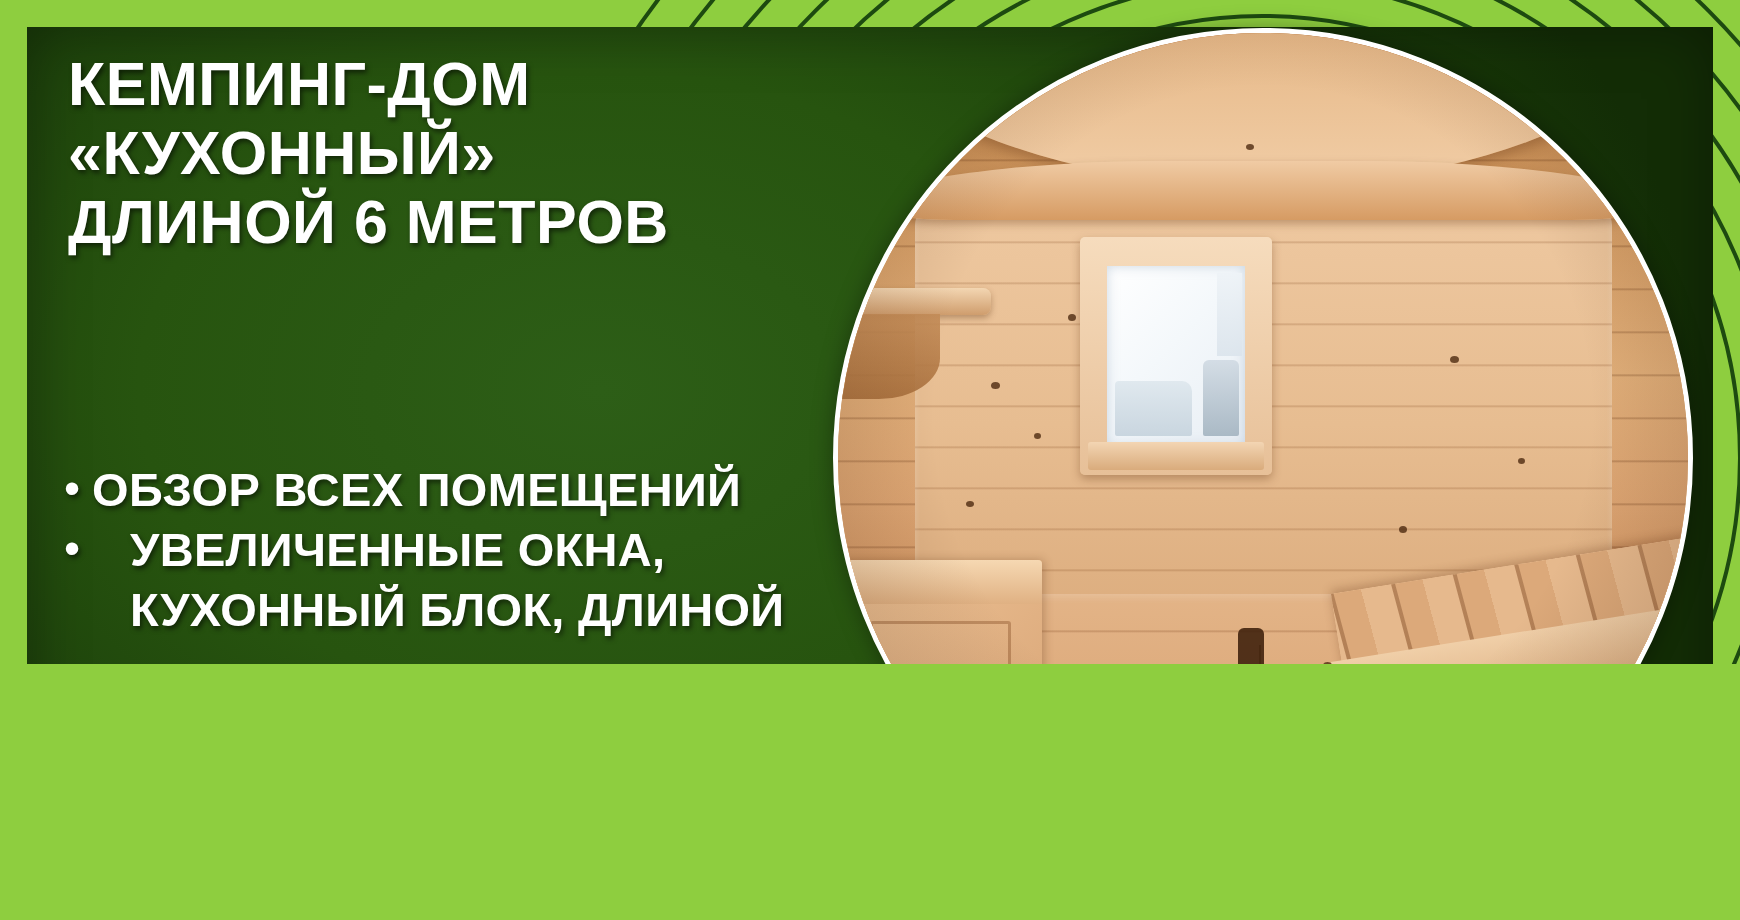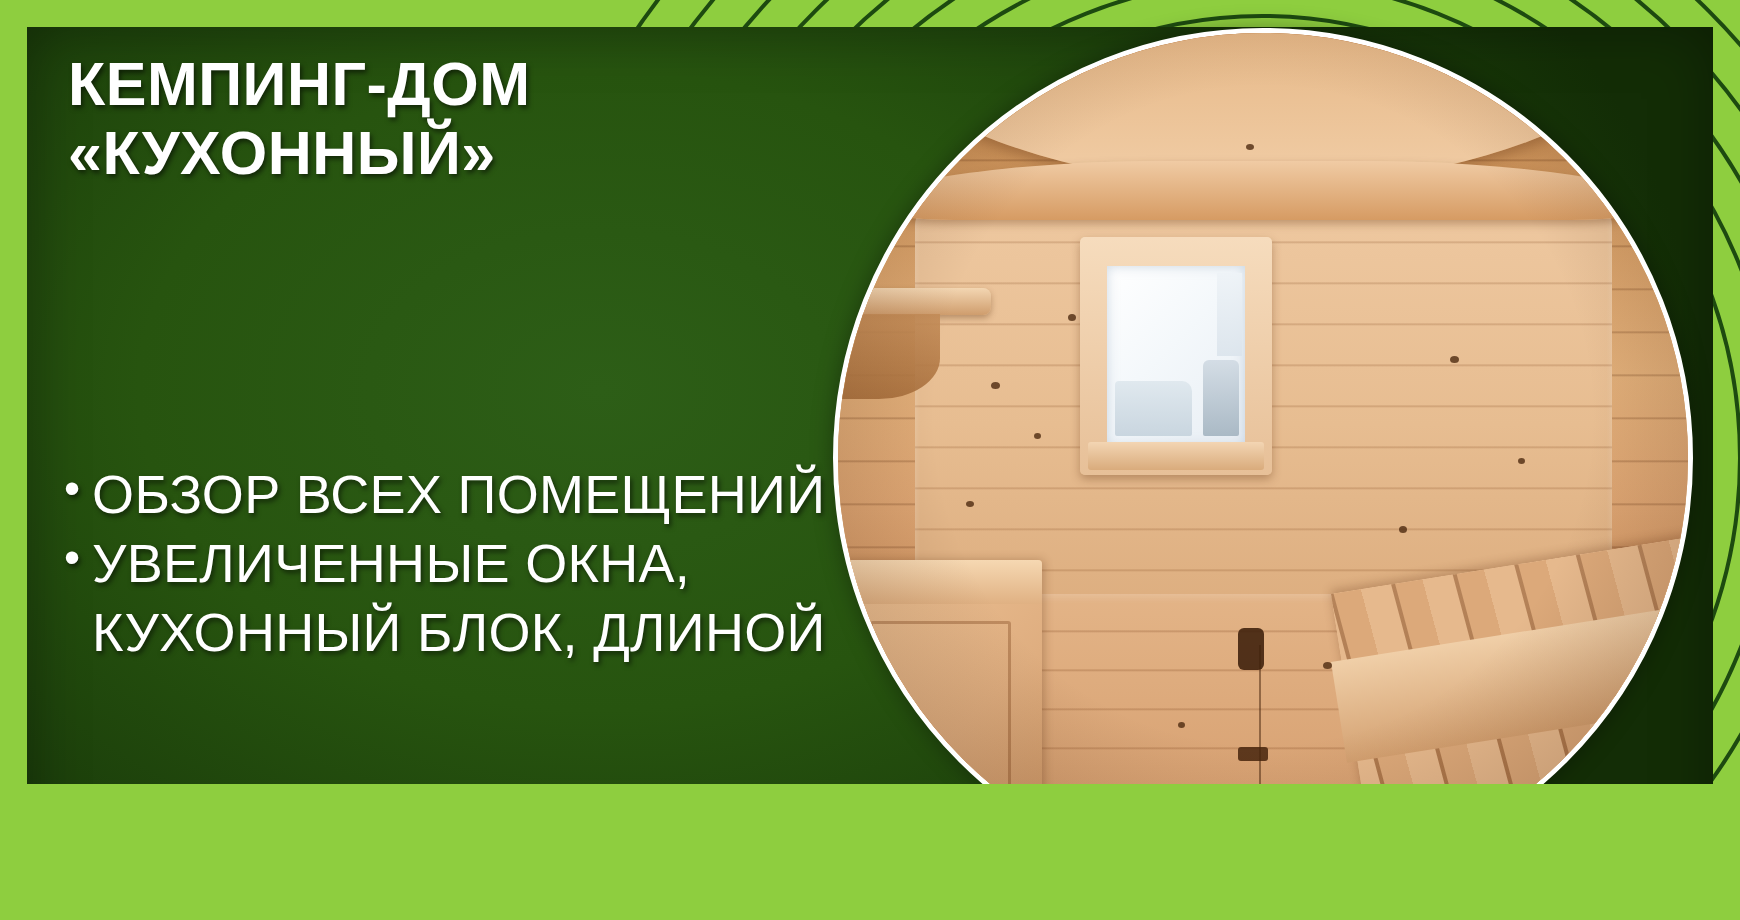--- a/index.html
+++ b/index.html
@@ -5,21 +5,21 @@
   * { margin:0; padding:0; box-sizing:border-box; }
   html, body {
     width:1740px; height:920px;
     font-family:"Liberation Sans", sans-serif;
     overflow:hidden;
     background:#8ECE3F;
   }
 
   .banner {
     position:relative;
-    width:1740px; height:784px;
+    width:1740px; height:664px;
     overflow:hidden;
     background:#a16207;
   }
 
   
   .arc-field {
     position:absolute; inset:0;
     background:#8ECE3F;
   }
   .arc-field .ring {
@@ -73,28 +73,28 @@
   }
   .bullet-dot {
     flex:0 0 auto;
     font-size:46px;
     line-height:1.26;
     margin-right:12px;
     text-shadow: 2px 3px 5px rgba(0,0,0,.55);
   }
   .bullet-text { flex:1 1 auto; }
   .bullet-text .btl {
-    font-size:54px;
-    font-weight:400;
+    font-size:47px;
+    font-weight:700;
     line-height:1.28;
     letter-spacing:0.3px;
     text-shadow: 2px 3px 5px rgba(0,0,0,.55);
     white-space:nowrap;
   }
-  .sub-lines { }
+  .sub-lines { margin-left:38px; }
 
   
   .photo-circle {
     position:absolute;
     left:833px; top:28px;
     width:860px; height:860px;
     border-radius:50%;
     border:5px solid #ffffff;
     overflow:hidden;
     box-shadow: 0 0 22px rgba(0,0,0,.35);
@@ -336,20 +336,21 @@
     <div class="ring" style="width:1520px;height:1520px;"></div>
   </div>
 
   <div class="panel"></div>
 
   <div class="text-col">
 
     <div class="title">
       <div class="line">КЕМПИНГ-ДОМ</div>
       <div class="line">«КУХОННЫЙ»</div>
+      <div class="line">ДЛИНОЙ 6 МЕТРОВ</div>
     </div>
 
     <div class="bullets">
 
       <div class="bullet-row">
         <span class="bullet-dot">•</span>
         <span class="bullet-text">
           <div class="btl">ОБЗОР ВСЕХ ПОМЕЩЕНИЙ</div>
         </span>
       </div>

